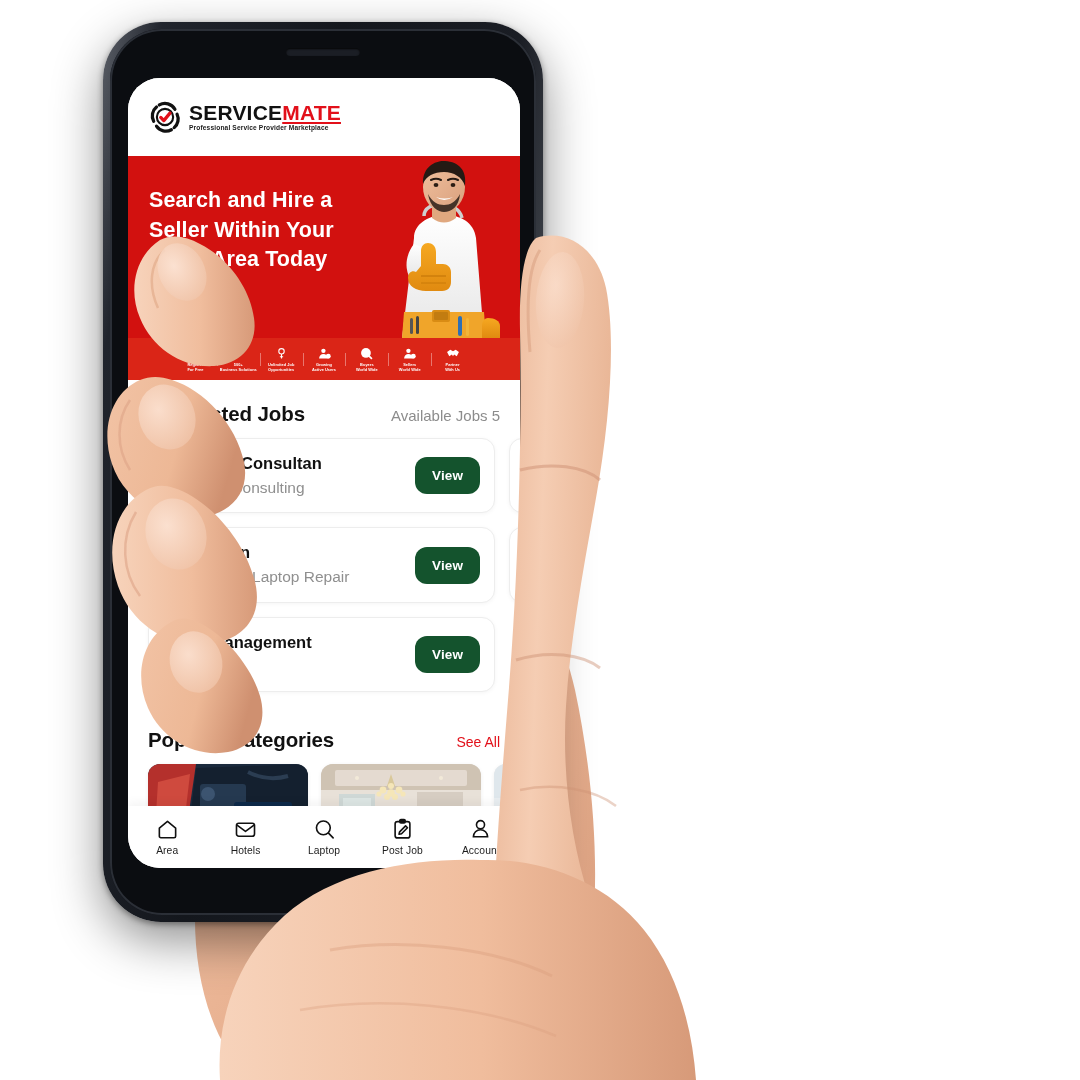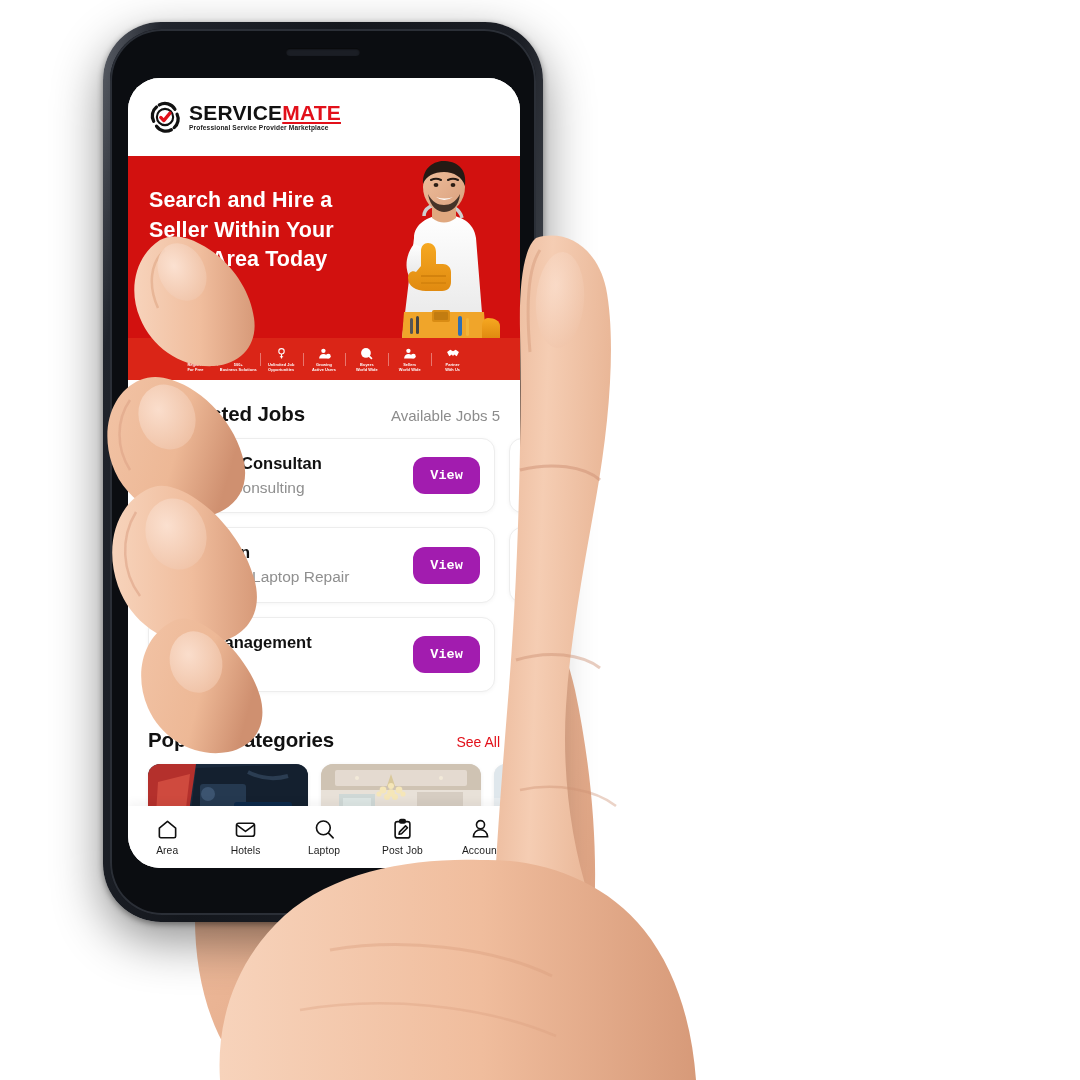--- a/index.html
+++ b/index.html
@@ -102,23 +102,23 @@
     flex:0 0 347px; background:#fff; border:1px solid #ededed;
     border-radius:13px; padding:15px 14px 15px 16px;
     display:flex; align-items:center; justify-content:space-between;
     box-shadow:0 1px 4px rgba(0,0,0,.045);
   }
   .job-card.peek { flex:0 0 347px; }
   .job-texts { min-width:0; }
   .job-title { font-size:16.5px; font-weight:700; color:#111; line-height:1.2; white-space:nowrap; }
   .job-sub { font-size:15.5px; color:#8f8f8f; margin-top:5px; line-height:1.2; white-space:nowrap; }
   .view-btn {
-    flex:0 0 auto; background:#a21caf; color:#fff; border:none;
+    flex:0 0 auto; background:#14532d; color:#fff; border:none;
     border-radius:12px; padding:11px 17px; font-size:13.5px; font-weight:600;
-    font-family:Liberation Mono, monospace; cursor:pointer; letter-spacing:.1px;
+    font-family:Liberation Sans, sans-serif; cursor:pointer; letter-spacing:.1px;
   }
 
   
   .cat-row { display:flex; gap:13px; padding:0 20px 10px 20px; }
   .cat-card {
     flex:0 0 160px; height:82px; border-radius:12px; overflow:hidden;
     background:#ddd; position:relative; box-shadow:0 1px 4px rgba(0,0,0,.07);
   }
   .cat-img { position:absolute; inset:0; }
 

